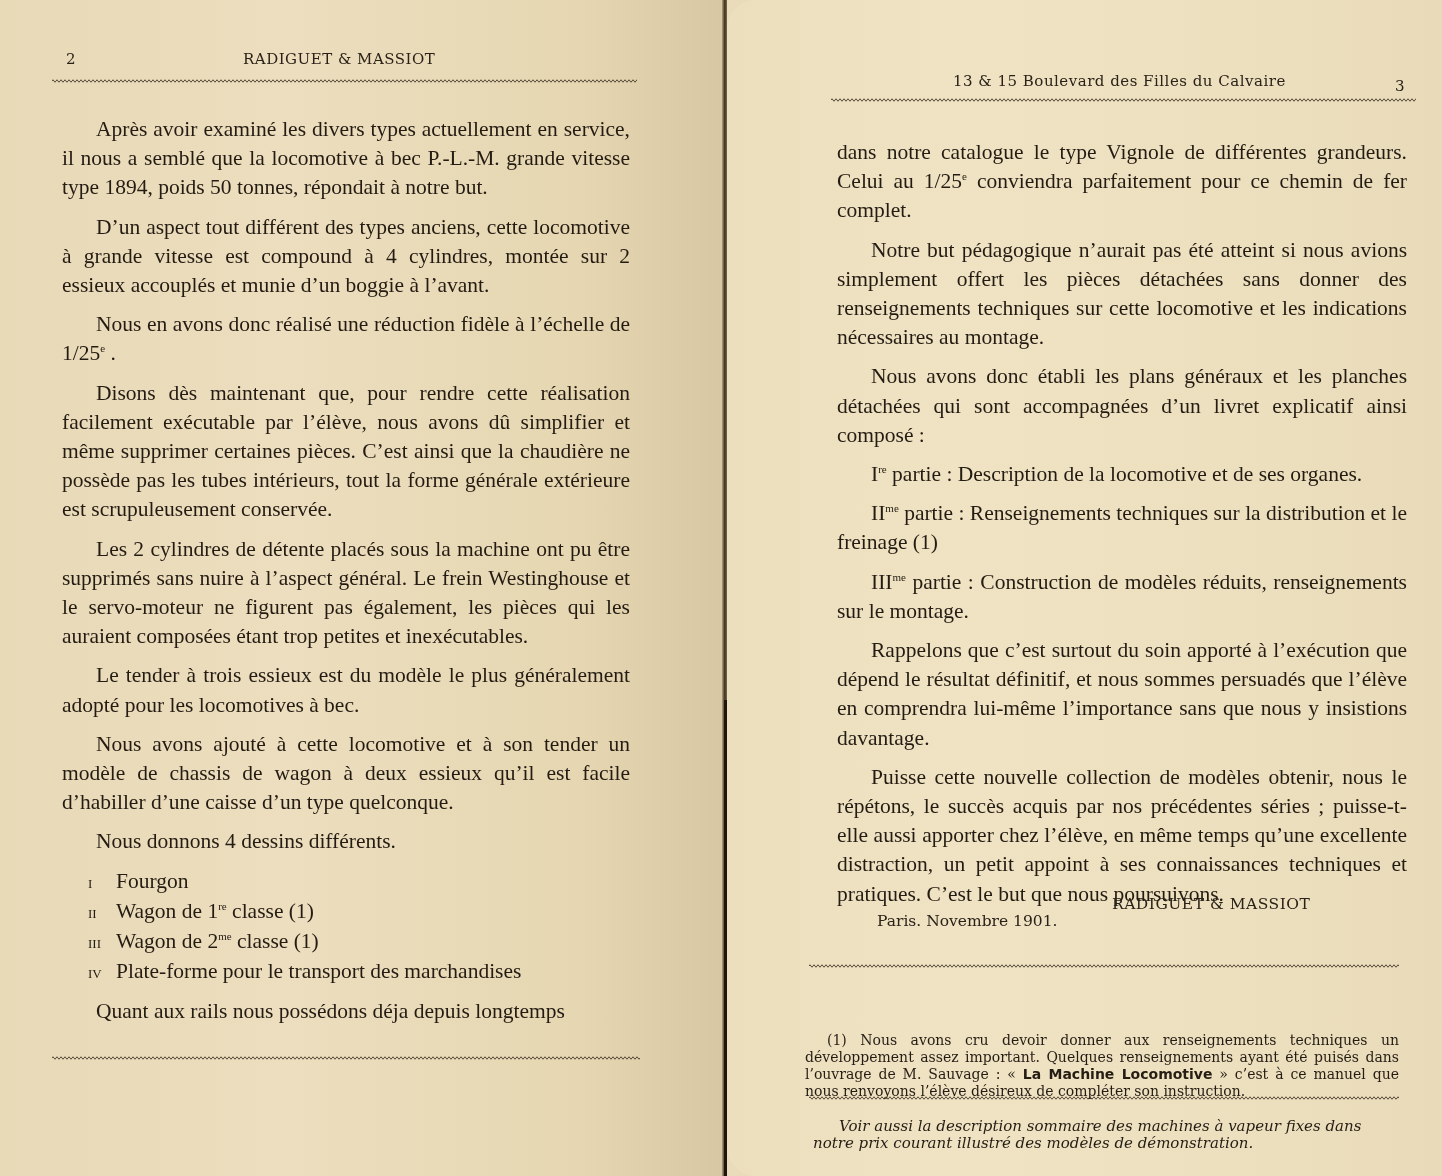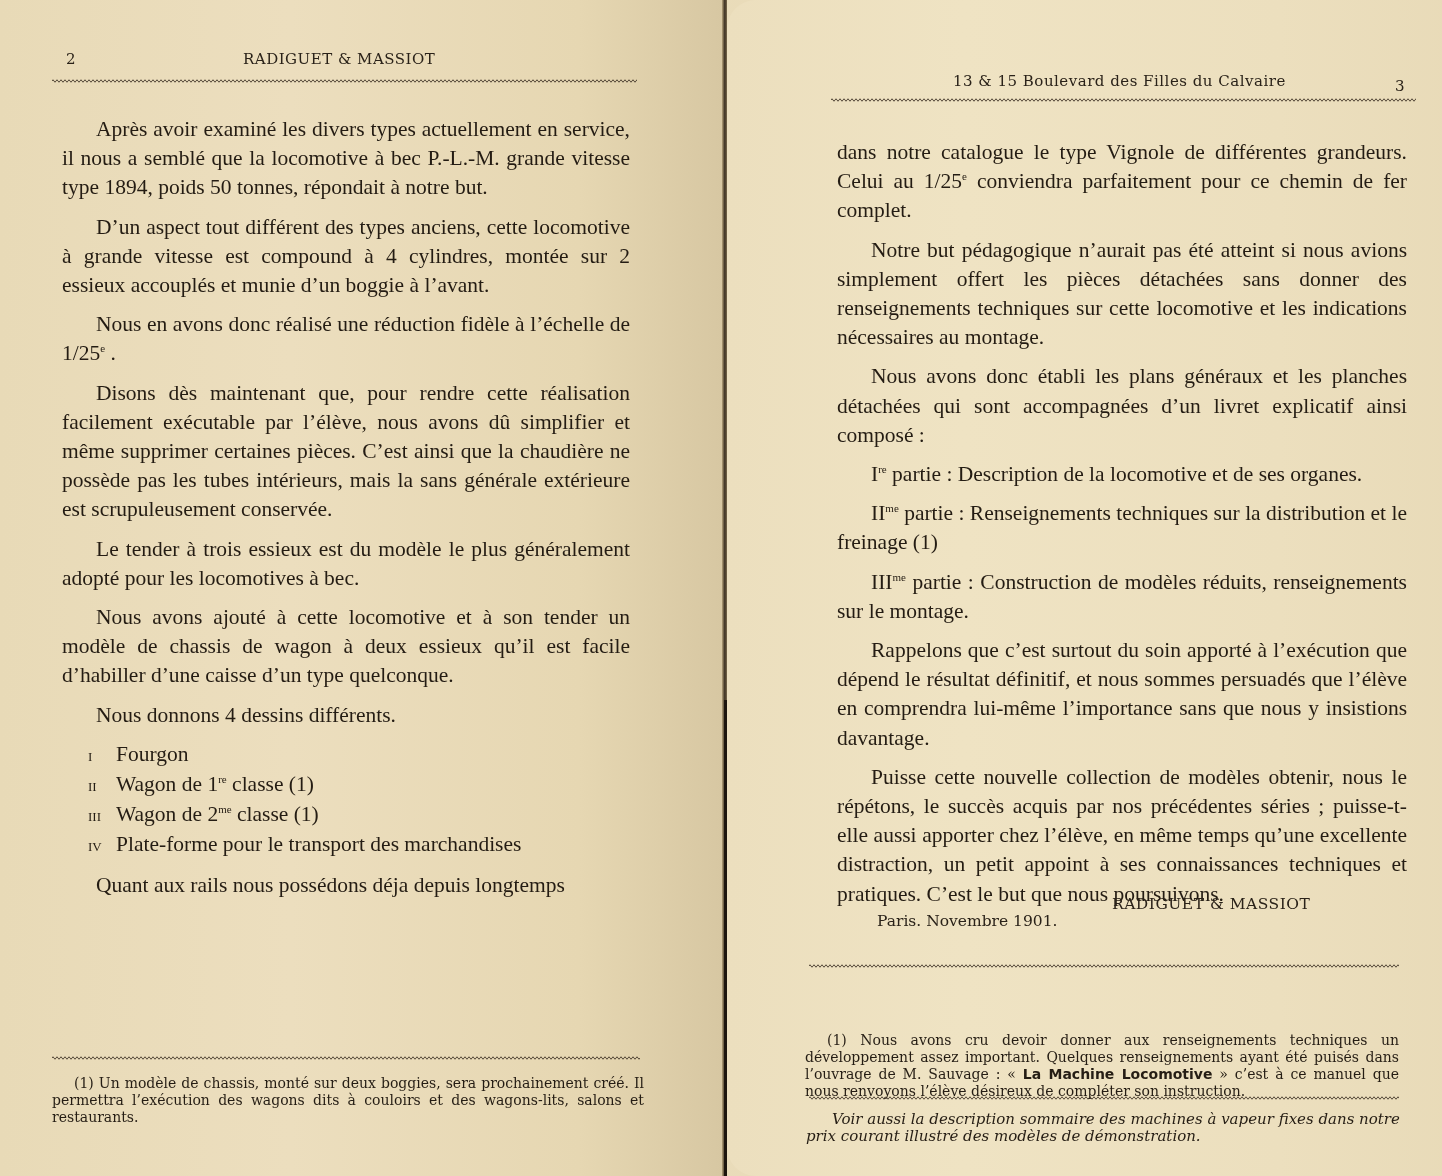--- a/index.html
+++ b/index.html
@@ -71,21 +71,21 @@
   }
   .footnote p { margin: 0; text-indent: 22px; }
   .footnote .bold { font-family: "DejaVu Sans", sans-serif; font-weight: bold; }
   .italic-note {
     position: absolute;
     font-family: "DejaVu Serif", serif;
     font-style: italic;
     font-size: 15px; line-height: 17px;
     color: #251d14;
   }
-  .italic-note p { margin: 1px; text-indent: 26px; }
+  .italic-note p { margin: 8px; text-indent: 26px; }
 
   .signature {
     position: absolute; font-size: 15.5px; letter-spacing: 0.5px;
     font-family: "DejaVu Serif", serif;
   }
   .dateline {
     position: absolute; font-size: 15.5px;
     font-family: "DejaVu Serif", serif;
   }
 </style>
@@ -102,39 +102,37 @@
           <path d="M0 3 Q1 0.5 2 3 T4 3 Q5 0.5 6 3 T8 3 Q9 0.5 10 3 T12 3 Q13 0.5 14 3 T16 3 Q17 0.5 18 3 T20 3 Q21 0.5 22 3 T24 3 Q25 0.5 26 3 T28 3 Q29 0.5 30 3 T32 3 Q33 0.5 34 3 T36 3 Q37 0.5 38 3 T40 3 Q41 0.5 42 3 T44 3 Q45 0.5 46 3 T48 3 Q49 0.5 50 3 T52 3 Q53 0.5 54 3 T56 3 Q57 0.5 58 3 T60 3 Q61 0.5 62 3 T64 3 Q65 0.5 66 3 T68 3 Q69 0.5 70 3 T72 3 Q73 0.5 74 3 T76 3 Q77 0.5 78 3 T80 3 Q81 0.5 82 3 T84 3 Q85 0.5 86 3 T88 3 Q89 0.5 90 3 T92 3 Q93 0.5 94 3 T96 3 Q97 0.5 98 3 T100 3 Q101 0.5 102 3 T104 3 Q105 0.5 106 3 T108 3 Q109 0.5 110 3 T112 3 Q113 0.5 114 3 T116 3 Q117 0.5 118 3 T120 3 Q121 0.5 122 3 T124 3 Q125 0.5 126 3 T128 3 Q129 0.5 130 3 T132 3 Q133 0.5 134 3 T136 3 Q137 0.5 138 3 T140 3 Q141 0.5 142 3 T144 3 Q145 0.5 146 3 T148 3 Q149 0.5 150 3 T152 3 Q153 0.5 154 3 T156 3 Q157 0.5 158 3 T160 3 Q161 0.5 162 3 T164 3 Q165 0.5 166 3 T168 3 Q169 0.5 170 3 T172 3 Q173 0.5 174 3 T176 3 Q177 0.5 178 3 T180 3 Q181 0.5 182 3 T184 3 Q185 0.5 186 3 T188 3 Q189 0.5 190 3 T192 3 Q193 0.5 194 3 T196 3 Q197 0.5 198 3 T200 3 Q201 0.5 202 3 T204 3 Q205 0.5 206 3 T208 3 Q209 0.5 210 3 T212 3 Q213 0.5 214 3 T216 3 Q217 0.5 218 3 T220 3 Q221 0.5 222 3 T224 3 Q225 0.5 226 3 T228 3 Q229 0.5 230 3 T232 3 Q233 0.5 234 3 T236 3 Q237 0.5 238 3 T240 3 Q241 0.5 242 3 T244 3 Q245 0.5 246 3 T248 3 Q249 0.5 250 3 T252 3 Q253 0.5 254 3 T256 3 Q257 0.5 258 3 T260 3 Q261 0.5 262 3 T264 3 Q265 0.5 266 3 T268 3 Q269 0.5 270 3 T272 3 Q273 0.5 274 3 T276 3 Q277 0.5 278 3 T280 3 Q281 0.5 282 3 T284 3 Q285 0.5 286 3 T288 3 Q289 0.5 290 3 T292 3 Q293 0.5 294 3 T296 3 Q297 0.5 298 3 T300 3 Q301 0.5 302 3 T304 3 Q305 0.5 306 3 T308 3 Q309 0.5 310 3 T312 3 Q313 0.5 314 3 T316 3 Q317 0.5 318 3 T320 3 Q321 0.5 322 3 T324 3 Q325 0.5 326 3 T328 3 Q329 0.5 330 3 T332 3 Q333 0.5 334 3 T336 3 Q337 0.5 338 3 T340 3 Q341 0.5 342 3 T344 3 Q345 0.5 346 3 T348 3 Q349 0.5 350 3 T352 3 Q353 0.5 354 3 T356 3 Q357 0.5 358 3 T360 3 Q361 0.5 362 3 T364 3 Q365 0.5 366 3 T368 3 Q369 0.5 370 3 T372 3 Q373 0.5 374 3 T376 3 Q377 0.5 378 3 T380 3 Q381 0.5 382 3 T384 3 Q385 0.5 386 3 T388 3 Q389 0.5 390 3 T392 3 Q393 0.5 394 3 T396 3 Q397 0.5 398 3 T400 3 Q401 0.5 402 3 T404 3 Q405 0.5 406 3 T408 3 Q409 0.5 410 3 T412 3 Q413 0.5 414 3 T416 3 Q417 0.5 418 3 T420 3 Q421 0.5 422 3 T424 3 Q425 0.5 426 3 T428 3 Q429 0.5 430 3 T432 3 Q433 0.5 434 3 T436 3 Q437 0.5 438 3 T440 3 Q441 0.5 442 3 T444 3 Q445 0.5 446 3 T448 3 Q449 0.5 450 3 T452 3 Q453 0.5 454 3 T456 3 Q457 0.5 458 3 T460 3 Q461 0.5 462 3 T464 3 Q465 0.5 466 3 T468 3 Q469 0.5 470 3 T472 3 Q473 0.5 474 3 T476 3 Q477 0.5 478 3 T480 3 Q481 0.5 482 3 T484 3 Q485 0.5 486 3 T488 3 Q489 0.5 490 3 T492 3 Q493 0.5 494 3 T496 3 Q497 0.5 498 3 T500 3 Q501 0.5 502 3 T504 3 Q505 0.5 506 3 T508 3 Q509 0.5 510 3 T512 3 Q513 0.5 514 3 T516 3 Q517 0.5 518 3 T520 3 Q521 0.5 522 3 T524 3 Q525 0.5 526 3 T528 3 Q529 0.5 530 3 T532 3 Q533 0.5 534 3 T536 3 Q537 0.5 538 3 T540 3 Q541 0.5 542 3 T544 3 Q545 0.5 546 3 T548 3 Q549 0.5 550 3 T552 3 Q553 0.5 554 3 T556 3 Q557 0.5 558 3 T560 3 Q561 0.5 562 3 T564 3 Q565 0.5 566 3 T568 3 Q569 0.5 570 3 T572 3 Q573 0.5 574 3 T576 3 Q577 0.5 578 3 T580 3 Q581 0.5 582 3 T584 3 Q585 0.5 586 3 T588 3" fill="none" stroke="#3a2e22" stroke-width="1"></path>
         </svg>
       </div>
 
     <div class="text-block" style="left:52px; top:105px; width:588px;">
       <p>
         <span>Après avoir examiné les divers types actuellement en service, il nous a semblé que la locomotive à bec P.-L.-M. grande vitesse type 1894, poids 50 tonnes, répondait à notre but.</span>
       </p>
       <p>D’un aspect tout différent des types anciens, cette locomotive à grande vitesse est compound à 4 cylindres, montée sur 2 essieux accouplés et munie d’un boggie à l’avant.</p>
       <p><span>Nous en avons donc réalisé une réduction fidèle à l’échelle de 1/25<sup>e</sup> .</span></p>
-      <p>Disons dès maintenant que, pour rendre cette réalisation facilement exécutable par l’élève, nous avons dû simplifier et même supprimer certaines pièces. C’est ainsi que la chaudière ne possède pas les tubes intérieurs, mais la sans générale extérieure est scrupuleusement conservée.</p>
+      <p>Disons dès maintenant que, pour rendre cette réalisation facilement exécutable par l’élève, nous avons dû simplifier et même supprimer certaines pièces. C’est ainsi que la chaudière ne possède pas les tubes intérieurs, tout la forme générale extérieure est scrupuleusement conservée.</p>
+      <p>Les 2 cylindres de détente placés sous la machine ont pu être supprimés sans nuire à l’aspect général. Le frein Westinghouse et le servo-moteur ne figurent pas également, les pièces qui les auraient composées étant trop petites et inexécutables.</p>
       <p>Le tender à trois essieux est du modèle le plus généralement adopté pour les locomotives à bec.</p>
       <p>Nous avons ajouté à cette locomotive et à son tender un modèle de chassis de wagon à deux essieux qu’il est facile d’habiller d’une caisse d’un type quelconque.</p>
       <p>Nous donnons 4 dessins différents.</p>
       <div class="list-item"><span class="num">i</span><span>Fourgon</span></div>
       <div class="list-item"><span class="num">ii</span><span>Wagon de 1<sup>re</sup> classe (1)</span></div>
       <div class="list-item"><span class="num">iii</span><span>Wagon de 2<sup>me</sup> classe (1)</span></div>
       <div class="list-item"><span class="num">iv</span><span>Plate-forme pour le transport des marchandises</span></div>
       <p>Quant aux rails nous possédons déja depuis longtemps</p>
     </div>
 
     <div class="wavy" style="left: 52px; top: 1055px; width: 588px; background-image: none;">
         <svg width="588" height="6">
           <path d="M0 3 Q1 0.5 2 3 T4 3 Q5 0.5 6 3 T8 3 Q9 0.5 10 3 T12 3 Q13 0.5 14 3 T16 3 Q17 0.5 18 3 T20 3 Q21 0.5 22 3 T24 3 Q25 0.5 26 3 T28 3 Q29 0.5 30 3 T32 3 Q33 0.5 34 3 T36 3 Q37 0.5 38 3 T40 3 Q41 0.5 42 3 T44 3 Q45 0.5 46 3 T48 3 Q49 0.5 50 3 T52 3 Q53 0.5 54 3 T56 3 Q57 0.5 58 3 T60 3 Q61 0.5 62 3 T64 3 Q65 0.5 66 3 T68 3 Q69 0.5 70 3 T72 3 Q73 0.5 74 3 T76 3 Q77 0.5 78 3 T80 3 Q81 0.5 82 3 T84 3 Q85 0.5 86 3 T88 3 Q89 0.5 90 3 T92 3 Q93 0.5 94 3 T96 3 Q97 0.5 98 3 T100 3 Q101 0.5 102 3 T104 3 Q105 0.5 106 3 T108 3 Q109 0.5 110 3 T112 3 Q113 0.5 114 3 T116 3 Q117 0.5 118 3 T120 3 Q121 0.5 122 3 T124 3 Q125 0.5 126 3 T128 3 Q129 0.5 130 3 T132 3 Q133 0.5 134 3 T136 3 Q137 0.5 138 3 T140 3 Q141 0.5 142 3 T144 3 Q145 0.5 146 3 T148 3 Q149 0.5 150 3 T152 3 Q153 0.5 154 3 T156 3 Q157 0.5 158 3 T160 3 Q161 0.5 162 3 T164 3 Q165 0.5 166 3 T168 3 Q169 0.5 170 3 T172 3 Q173 0.5 174 3 T176 3 Q177 0.5 178 3 T180 3 Q181 0.5 182 3 T184 3 Q185 0.5 186 3 T188 3 Q189 0.5 190 3 T192 3 Q193 0.5 194 3 T196 3 Q197 0.5 198 3 T200 3 Q201 0.5 202 3 T204 3 Q205 0.5 206 3 T208 3 Q209 0.5 210 3 T212 3 Q213 0.5 214 3 T216 3 Q217 0.5 218 3 T220 3 Q221 0.5 222 3 T224 3 Q225 0.5 226 3 T228 3 Q229 0.5 230 3 T232 3 Q233 0.5 234 3 T236 3 Q237 0.5 238 3 T240 3 Q241 0.5 242 3 T244 3 Q245 0.5 246 3 T248 3 Q249 0.5 250 3 T252 3 Q253 0.5 254 3 T256 3 Q257 0.5 258 3 T260 3 Q261 0.5 262 3 T264 3 Q265 0.5 266 3 T268 3 Q269 0.5 270 3 T272 3 Q273 0.5 274 3 T276 3 Q277 0.5 278 3 T280 3 Q281 0.5 282 3 T284 3 Q285 0.5 286 3 T288 3 Q289 0.5 290 3 T292 3 Q293 0.5 294 3 T296 3 Q297 0.5 298 3 T300 3 Q301 0.5 302 3 T304 3 Q305 0.5 306 3 T308 3 Q309 0.5 310 3 T312 3 Q313 0.5 314 3 T316 3 Q317 0.5 318 3 T320 3 Q321 0.5 322 3 T324 3 Q325 0.5 326 3 T328 3 Q329 0.5 330 3 T332 3 Q333 0.5 334 3 T336 3 Q337 0.5 338 3 T340 3 Q341 0.5 342 3 T344 3 Q345 0.5 346 3 T348 3 Q349 0.5 350 3 T352 3 Q353 0.5 354 3 T356 3 Q357 0.5 358 3 T360 3 Q361 0.5 362 3 T364 3 Q365 0.5 366 3 T368 3 Q369 0.5 370 3 T372 3 Q373 0.5 374 3 T376 3 Q377 0.5 378 3 T380 3 Q381 0.5 382 3 T384 3 Q385 0.5 386 3 T388 3 Q389 0.5 390 3 T392 3 Q393 0.5 394 3 T396 3 Q397 0.5 398 3 T400 3 Q401 0.5 402 3 T404 3 Q405 0.5 406 3 T408 3 Q409 0.5 410 3 T412 3 Q413 0.5 414 3 T416 3 Q417 0.5 418 3 T420 3 Q421 0.5 422 3 T424 3 Q425 0.5 426 3 T428 3 Q429 0.5 430 3 T432 3 Q433 0.5 434 3 T436 3 Q437 0.5 438 3 T440 3 Q441 0.5 442 3 T444 3 Q445 0.5 446 3 T448 3 Q449 0.5 450 3 T452 3 Q453 0.5 454 3 T456 3 Q457 0.5 458 3 T460 3 Q461 0.5 462 3 T464 3 Q465 0.5 466 3 T468 3 Q469 0.5 470 3 T472 3 Q473 0.5 474 3 T476 3 Q477 0.5 478 3 T480 3 Q481 0.5 482 3 T484 3 Q485 0.5 486 3 T488 3 Q489 0.5 490 3 T492 3 Q493 0.5 494 3 T496 3 Q497 0.5 498 3 T500 3 Q501 0.5 502 3 T504 3 Q505 0.5 506 3 T508 3 Q509 0.5 510 3 T512 3 Q513 0.5 514 3 T516 3 Q517 0.5 518 3 T520 3 Q521 0.5 522 3 T524 3 Q525 0.5 526 3 T528 3 Q529 0.5 530 3 T532 3 Q533 0.5 534 3 T536 3 Q537 0.5 538 3 T540 3 Q541 0.5 542 3 T544 3 Q545 0.5 546 3 T548 3 Q549 0.5 550 3 T552 3 Q553 0.5 554 3 T556 3 Q557 0.5 558 3 T560 3 Q561 0.5 562 3 T564 3 Q565 0.5 566 3 T568 3 Q569 0.5 570 3 T572 3 Q573 0.5 574 3 T576 3 Q577 0.5 578 3 T580 3 Q581 0.5 582 3 T584 3 Q585 0.5 586 3 T588 3" fill="none" stroke="#3a2e22" stroke-width="1"></path>
         </svg>
       </div>
-    <div class="footnote" style="left:52px; top:1075px; width:592px;">
-      <p>(1) Un modèle de chassis, monté sur deux boggies, sera prochainement créé. Il permettra l’exécution des wagons dits à couloirs et des wagons-lits, salons et restaurants.</p>
-    </div>
   </div>
 
   <div class="gutter"></div>
   <div class="gutter-line"></div>
 
   <div class="page page-right">
     <div class="run-head" style="left:226px; top:72px;">13 &amp; 15 Boulevard des Filles du Calvaire</div>
     <div class="page-num" style="left:668px; top:77px;">3</div>
     <div class="wavy" style="left: 104px; top: 97px; width: 585px; background-image: none;">
         <svg width="585" height="6">

